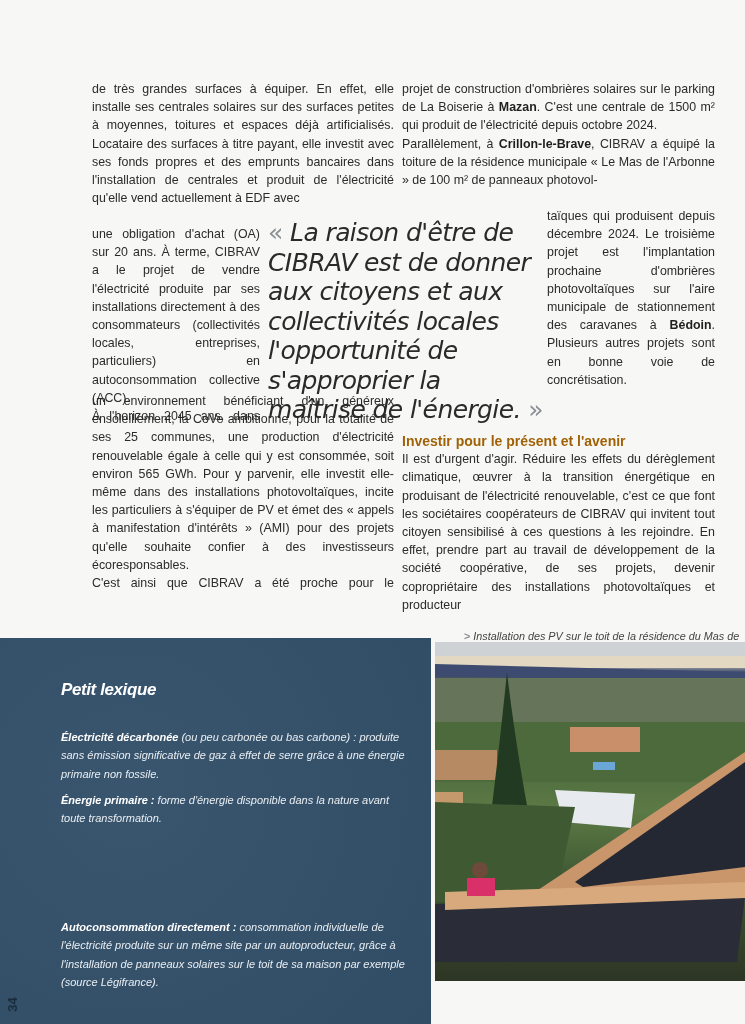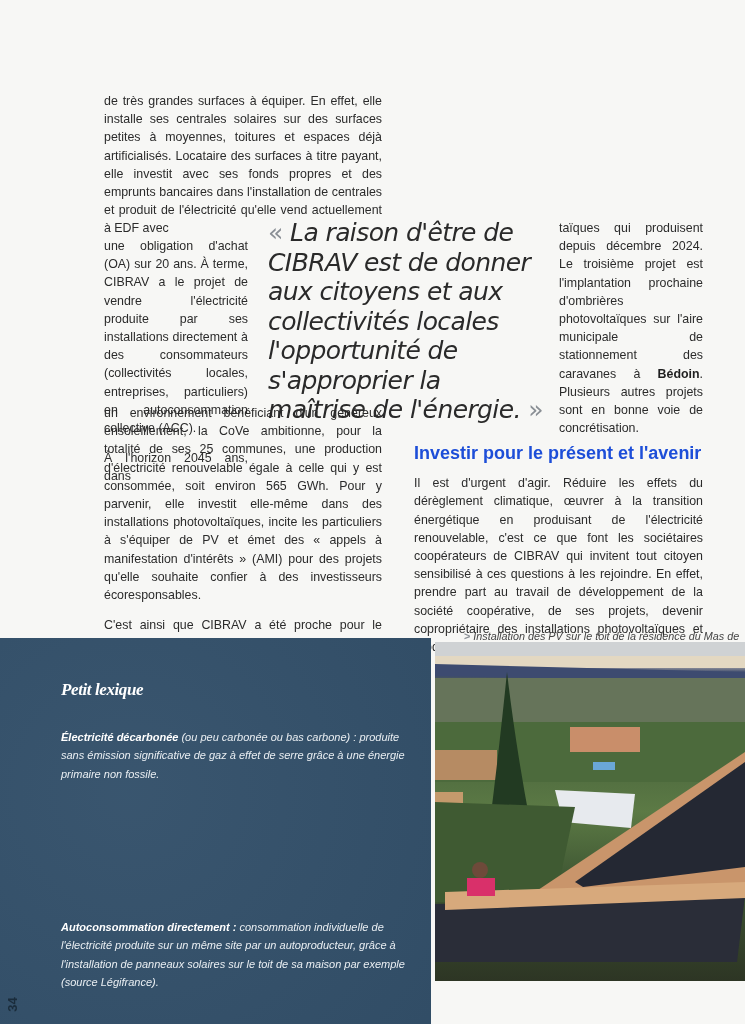--- a/index.html
+++ b/index.html
@@ -6,47 +6,47 @@
   body {
     width: 745px; height: 1024px; position: relative; overflow: hidden;
     background: #f7f7f5;
     font-family: "Liberation Sans", sans-serif;
     color: #2a2a2a;
   }
   .col {
     position: absolute; font-size: 12.4px; line-height: 18.2px;
     text-align: justify; color: #2b2b2b;
   }
-  .col p { margin: 12px; }
+  .col p { margin: 0; }
   .col b { font-weight: bold; color: #1f1f1f; }
   #col1-top { left: 92px; top: 80px; width: 302px; }
   #col1-narrow { left: 92px; top: 225px; width: 168px; }
   #col1-bottom { left: 92px; top: 392px; width: 302px; }
   #col2-top { left: 402px; top: 80px; width: 313px; }
   #col2-narrow { left: 547px; top: 207px; width: 168px; }
   #col2-bottom { left: 402px; top: 432px; width: 313px; }
-  .subhead { font-weight: bold; font-size: 18px; color: #1d4ed8; }
+  .subhead { font-weight: bold; font-size: 14px; color: #a16207; }
   .tail { text-align-last: justify; }
 
   #pullquote {
     position: absolute; left: 268px; top: 218px; width: 275px;
     font-family: "DejaVu Sans", sans-serif; font-style: italic; font-weight: normal;
     font-size: 25px; line-height: 29.5px; color: #2a2a2a; letter-spacing: -0.6px;
   }
   #pullquote .mark { color: #8a8f95; font-style: normal; }
 
   #lexique {
     position: absolute; left: 0; top: 638px; width: 431px; height: 386px;
     background: #33506a;
     background-image: radial-gradient(circle at 30% 40%, rgba(255,255,255,0.03), rgba(0,0,0,0.04));
     color: #eef2f5;
   }
   #lexique-title {
     position: absolute; left: 61px; top: 42px;
-    font-family: Liberation Serif, serif; font-style: italic; font-weight: bold;
+    font-family: Liberation Sans, sans-serif; font-style: italic; font-weight: bold;
     font-size: 17px; color: #ffffff; letter-spacing: -0.4px;
   }
   .lex-entry {
     position: absolute; left: 61px; width: 350px;
     font-style: italic; font-size: 11px; line-height: 18.3px; color: #e9eef2;
   }
   .lex-term { font-weight: bold; color: #ffffff; }
   #lex-0 { top: 90px; }
   #lex-1 { top: 153px; }
   #lex-2 { top: 199px; }
@@ -80,40 +80,43 @@
   <p>une obligation d'achat (OA) sur 20 ans. À terme, CIBRAV a le projet de vendre l'électricité produite par ses installations directement à des consommateurs (collectivités locales, entreprises, particuliers) en autoconsommation collective (ACC).</p>
   <p class="tail">À l'horizon 2045 ans, dans</p>
 </div>
 
 <div id="col1-bottom" class="col">
   <p>un environnement bénéficiant d'un généreux ensoleillement, la CoVe ambitionne, pour la totalité de ses 25 communes, une production d'électricité renouvelable égale à celle qui y est consommée, soit environ 565 GWh. Pour y parvenir, elle investit elle-même dans des installations photovoltaïques, incite les particuliers à s'équiper de PV et émet des « appels à manifestation d'intérêts » (AMI) pour des projets qu'elle souhaite confier à des investisseurs écoresponsables.</p>
   <p class="tail">C'est ainsi que CIBRAV a été proche pour le</p>
 </div>
 
 <div id="col2-top" class="col">
+  <p><span>projet de construction d'ombrières solaires sur le parking de La Boiserie à </span><b>Mazan</b><span>. C'est une centrale de 1500 m² qui produit de l'électricité depuis octobre 2024.</span></p>
+  <p><span>Parallèlement, à </span><b>Crillon-le-Brave</b><span>, CIBRAV a équipé la toiture de la résidence municipale « Le Mas de l'Arbonne » de 100 m² de panneaux photovol-</span></p>
 </div>
 
 <div id="col2-narrow" class="col">
   <p><span>taïques qui produisent depuis décembre 2024. Le troisième projet est l'implantation prochaine d'ombrières photovoltaïques sur l'aire municipale de stationnement des caravanes à </span><b>Bédoin</b><span>. Plusieurs autres projets sont en bonne voie de concrétisation.</span></p>
 </div>
 
 <div id="col2-bottom" class="col">
   <p class="subhead">Investir pour le présent et l'avenir</p>
   <p>Il est d'urgent d'agir. Réduire les effets du dérèglement climatique, œuvrer à la transition énergétique en produisant de l'électricité renouvelable, c'est ce que font les sociétaires coopérateurs de CIBRAV qui invitent tout citoyen sensibilisé à ces questions à les rejoindre. En effet, prendre part au travail de développement de la société coopérative, de ses projets, devenir copropriétaire des installations photovoltaïques et producteur</p>
 </div>
 
 <div id="pullquote">
   <span class="mark">«</span>
   <span>La raison d'être de CIBRAV est de donner aux citoyens et aux collectivités locales l'opportunité de s'approprier la maîtrise de l'énergie.</span>
   <span class="mark">»</span>
 </div>
 
 <div id="lexique">
   <div id="lexique-title">Petit lexique</div>
   <div id="lex-0" class="lex-entry"><span class="lex-term">Électricité décarbonée</span><span> (ou peu carbonée ou bas carbone) : produite sans émission significative de gaz à effet de serre grâce à une énergie primaire non fossile.</span></div>
+  <div id="lex-1" class="lex-entry"><span class="lex-term">Énergie primaire :</span><span> forme d'énergie disponible dans la nature avant toute transformation.</span></div>
   <div id="lex-3" class="lex-entry"><span class="lex-term">Autoconsommation directement :</span><span> consommation individuelle de l'électricité produite sur un même site par un autoproducteur, grâce à l'installation de panneaux solaires sur le toit de sa maison par exemple (source Légifrance).</span></div>
 
 </div>
 <div id="page-number">34</div>
 
 <div id="caption">
   <span class="arrow">&gt;</span>
   <span>Installation des PV sur le toit de la résidence du Mas de l'Arbonne à Crillon-le-Brave</span>
 </div>
 

